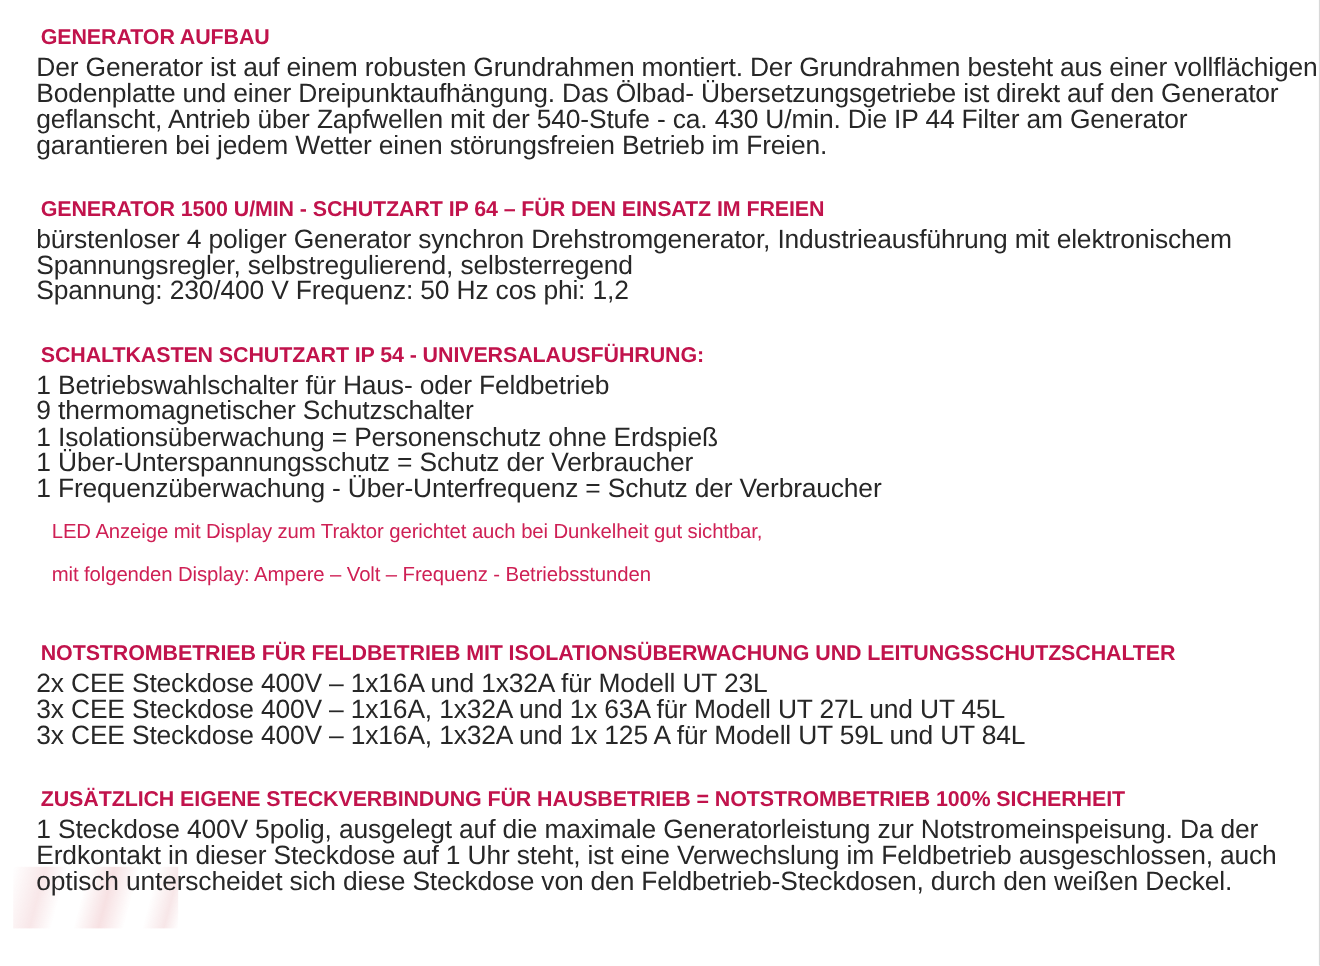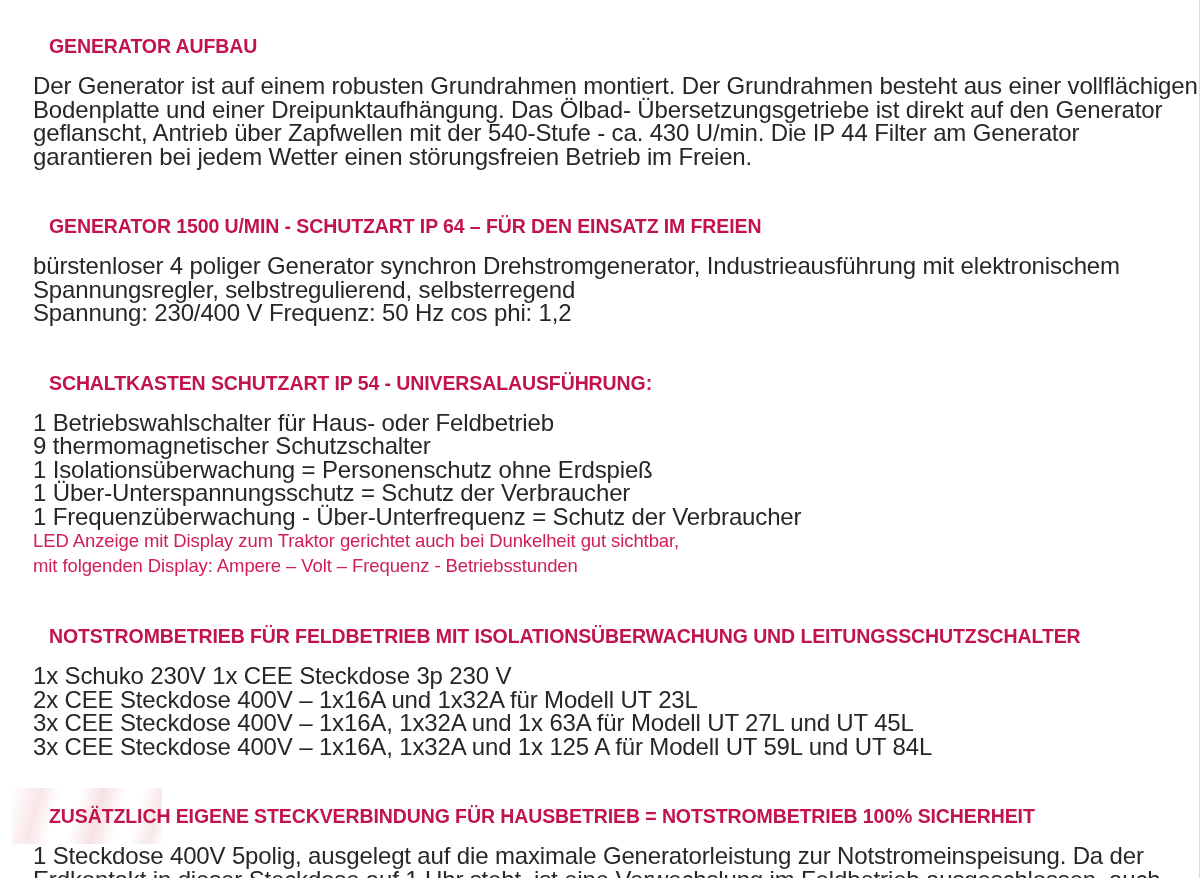--- a/index.html
+++ b/index.html
@@ -43,41 +43,41 @@
 
   .content {
     position: relative;
     z-index: 2;
     padding: 18px 0 0 33px;
   }
 
   .block { margin: 0; }
 
   h2.heading {
-    margin: 16px;
+    margin: 4px;
     font-size: 19.5px;
     font-weight: bold;
     line-height: 24px;
     letter-spacing: -0.1px;
     color: #c1134c;
     white-space: pre-line;
   }
 
   p.body-line,
   p.body-para {
     margin: 0;
     font-size: 24px;
     line-height: 23.5px;
     color: #272727;
     white-space: pre-line;
     letter-spacing: -0.15px;
   }
 
   p.accent-line {
-    margin: 0;
+    margin: 14px;
     font-size: 18.5px;
     line-height: 25px;
     color: #cf2055;
     letter-spacing: -0.1px;
     white-space: pre-line;
   }
 
   .gap-section { height: 30px; }
 </style>
 </head>
@@ -112,21 +112,20 @@
       <p class="body-line">1 Über-Unterspannungsschutz = Schutz der  Verbraucher</p>
       <p class="body-line">1 Frequenzüberwachung - Über-Unterfrequenz = Schutz der Verbraucher</p>
       <p class="accent-line">LED Anzeige mit Display zum Traktor gerichtet auch bei Dunkelheit gut sichtbar,</p>
       <p class="accent-line">mit folgenden Display: Ampere – Volt – Frequenz - Betriebsstunden</p>
     </section>
 
     <div class="gap-section"></div>
 
     <section class="block">
       <h2 class="heading">NOTSTROMBETRIEB FÜR FELDBETRIEB MIT ISOLATIONSÜBERWACHUNG UND LEITUNGSSCHUTZSCHALTER</h2>
-      <p class="body-line">1x Schuko 230V 1x CEE Steckdose 3p 230 V</p>
       <p class="body-line">2x CEE Steckdose 400V – 1x16A und 1x32A für Modell UT 23L</p>
       <p class="body-line">3x CEE Steckdose 400V – 1x16A, 1x32A und 1x 63A für Modell UT 27L und UT 45L</p>
       <p class="body-line">3x CEE Steckdose 400V – 1x16A, 1x32A und 1x 125 A für Modell UT 59L und UT 84L</p>
     </section>
 
     <div class="gap-section"></div>
 
     <section class="block">
       <h2 class="heading">ZUSÄTZLICH EIGENE STECKVERBINDUNG FÜR HAUSBETRIEB = NOTSTROMBETRIEB 100% SICHERHEIT</h2>
       <p class="body-para">1 Steckdose 400V 5polig, ausgelegt auf die maximale Generatorleistung zur Notstromeinspeisung. Da der Erdkontakt in dieser Steckdose auf 1 Uhr steht, ist eine Verwechslung im Feldbetrieb ausgeschlossen, auch optisch unterscheidet sich diese Steckdose von den Feldbetrieb-Steckdosen, durch den weißen Deckel.</p>

